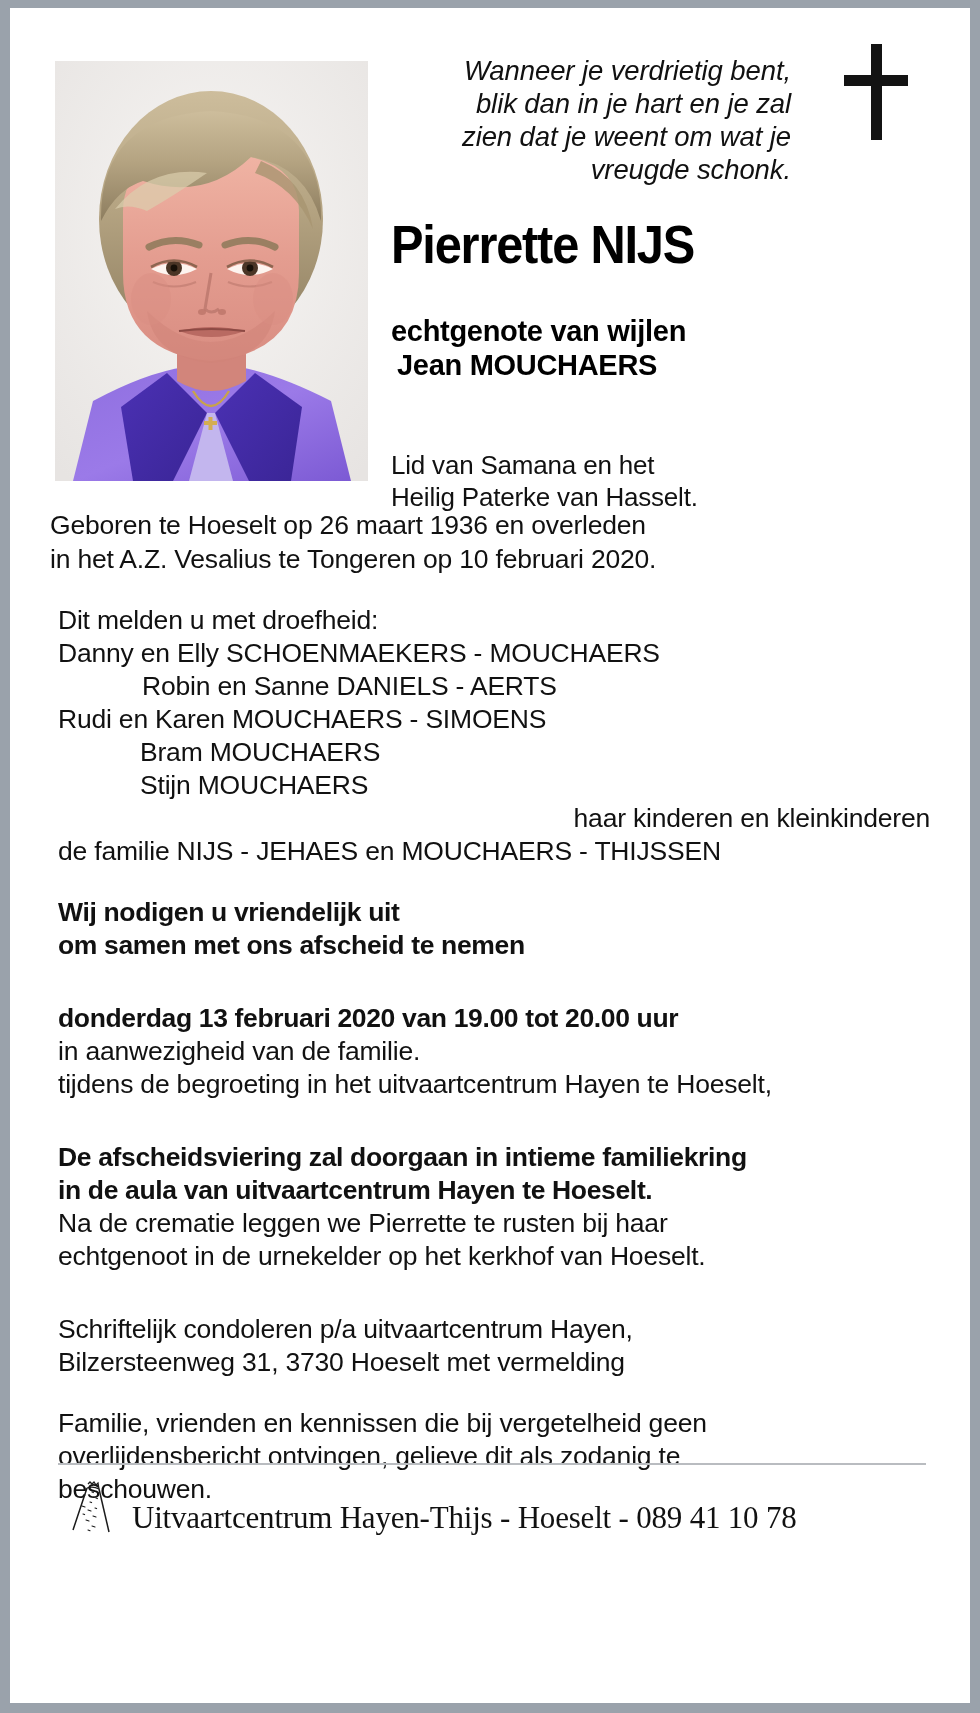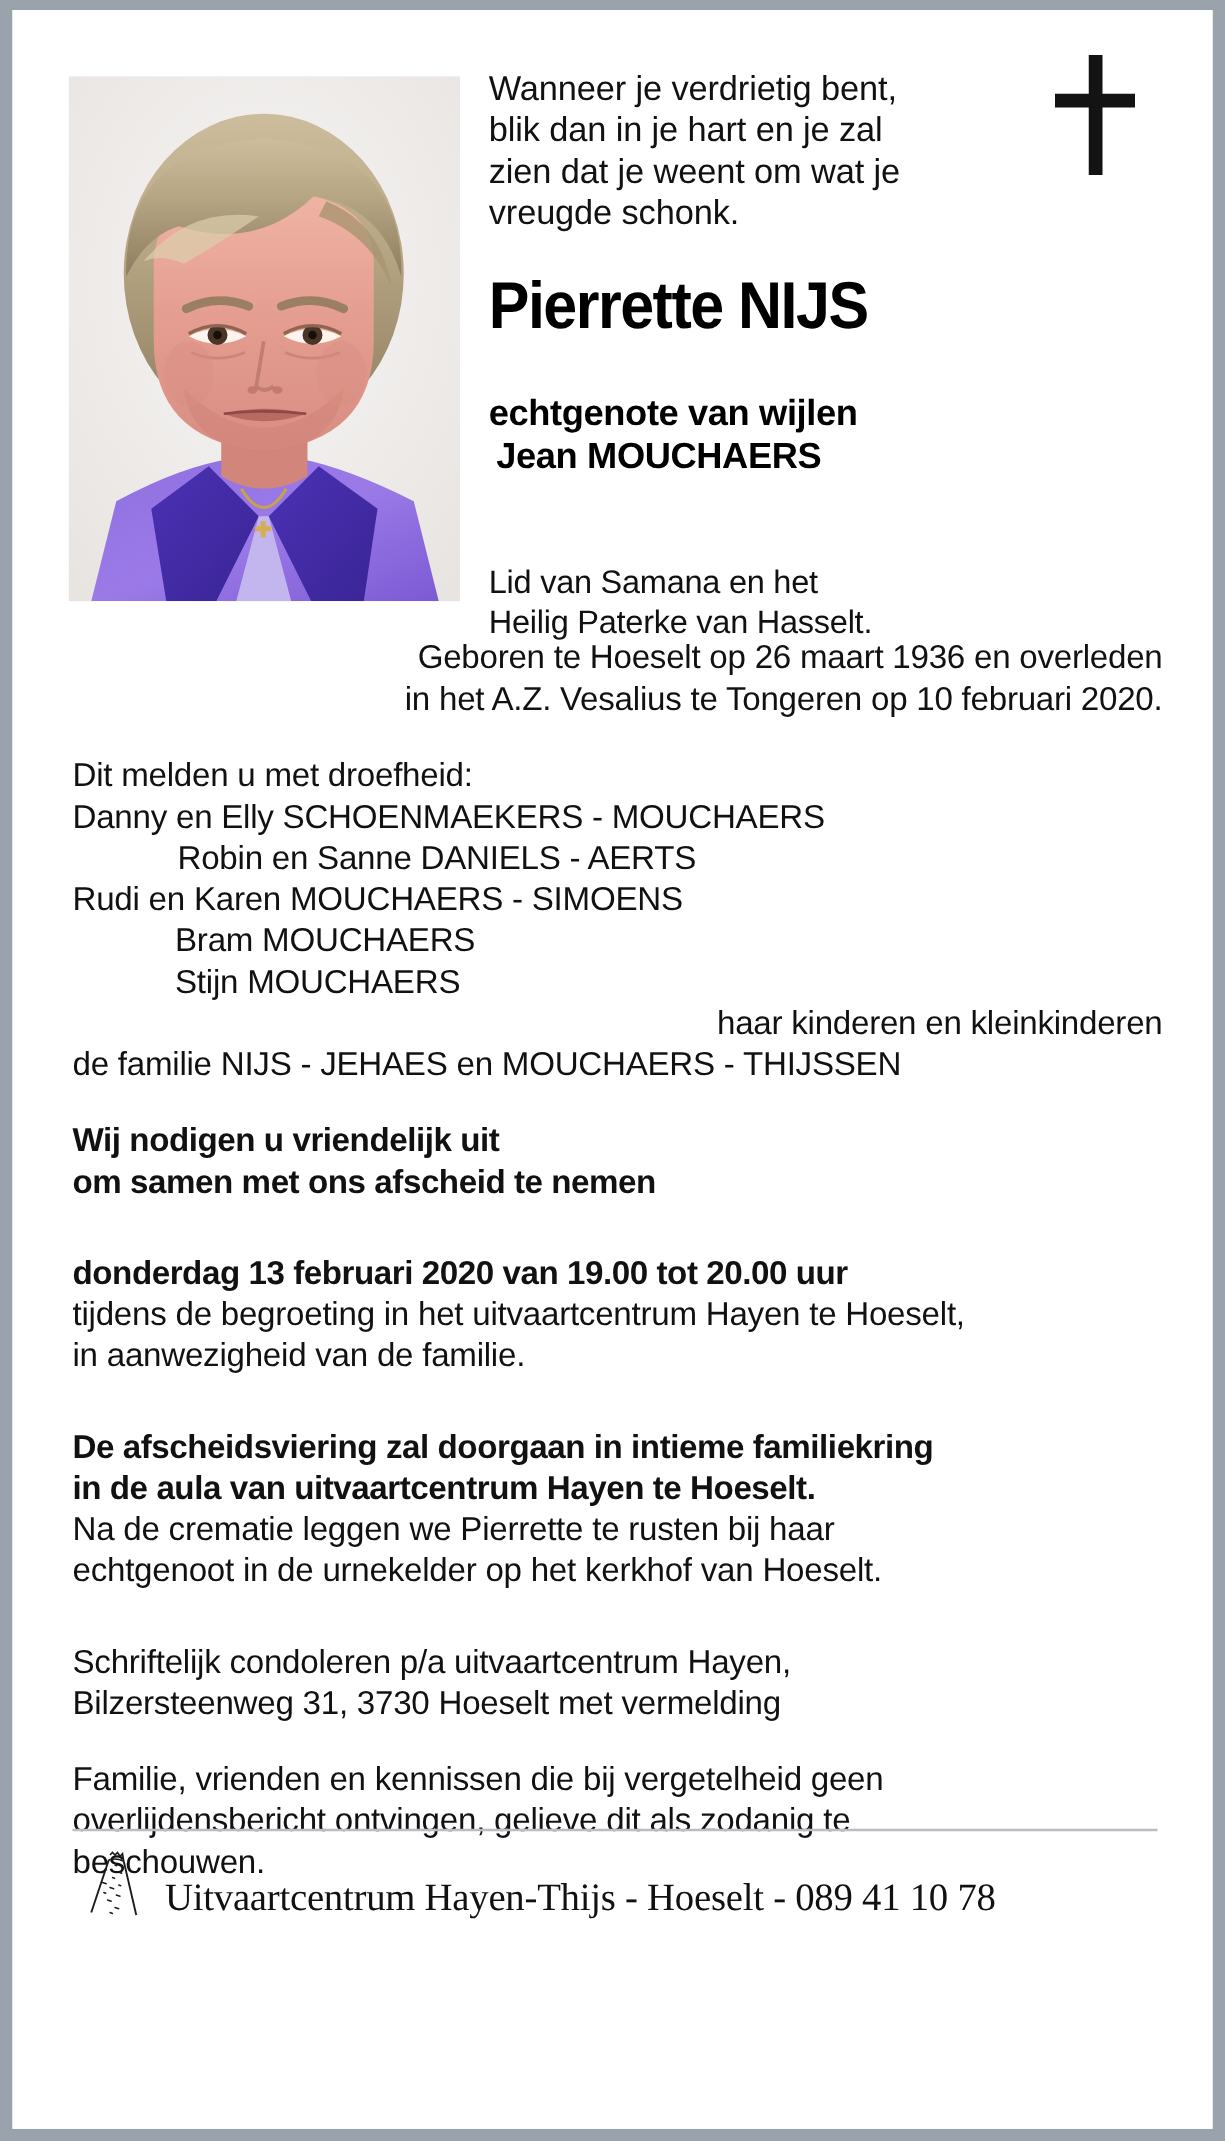--- a/index.html
+++ b/index.html
@@ -78,24 +78,26 @@
     width: 64px;
     height: 11px;
     background: #131313;
   }
 
   .poem {
     position: absolute;
     left: 381px;
     top: 46px;
     width: 400px;
+    font-style: italic;
     font-size: 27.5px;
     line-height: 33px;
     color: #111;
     letter-spacing: -0.1px;
+    text-align: right;
   }
 
   .deceased-name {
     position: absolute;
     left: 381px;
     top: 208px;
     font-weight: bold;
     font-size: 53px;
     line-height: 57px;
     letter-spacing: -1.3px;
@@ -128,21 +130,21 @@
   }
 
   
   .body {
     position: absolute;
     left: 0;
     top: 500px;
     width: 960px;
   }
   .bornline {
-    text-align: right;
+    text-align: left;
     font-size: 26.5px;
     line-height: 34px;
     color: #111;
     letter-spacing: -0.2px;
     padding: 0 40px;
     box-sizing: border-box;
   }
   .txt {
     font-size: 26.5px;
     line-height: 33px;
@@ -331,22 +333,22 @@
 
       <div>
         <div class="txt bold">Wij nodigen u vriendelijk uit</div>
         <div class="txt bold">om samen met ons afscheid te nemen</div>
       </div>
 
       <div class="gap-lg"></div>
 
       <div>
         <div class="txt bold">donderdag 13 februari 2020 van 19.00 tot 20.00 uur</div>
+        <div class="txt">in aanwezigheid van de familie.</div>
         <div class="txt">tijdens de begroeting in het uitvaartcentrum Hayen te Hoeselt,</div>
-        <div class="txt">in aanwezigheid van de familie.</div>
       </div>
 
       <div class="gap-lg"></div>
 
       <div>
         <div class="txt bold">De afscheidsviering zal doorgaan in intieme familiekring</div>
         <div class="txt bold">in de aula van uitvaartcentrum Hayen te Hoeselt.</div>
         <div class="txt">Na de crematie leggen we Pierrette te rusten bij haar</div>
         <div class="txt">echtgenoot in de urnekelder op het kerkhof van Hoeselt.</div>
       </div>

